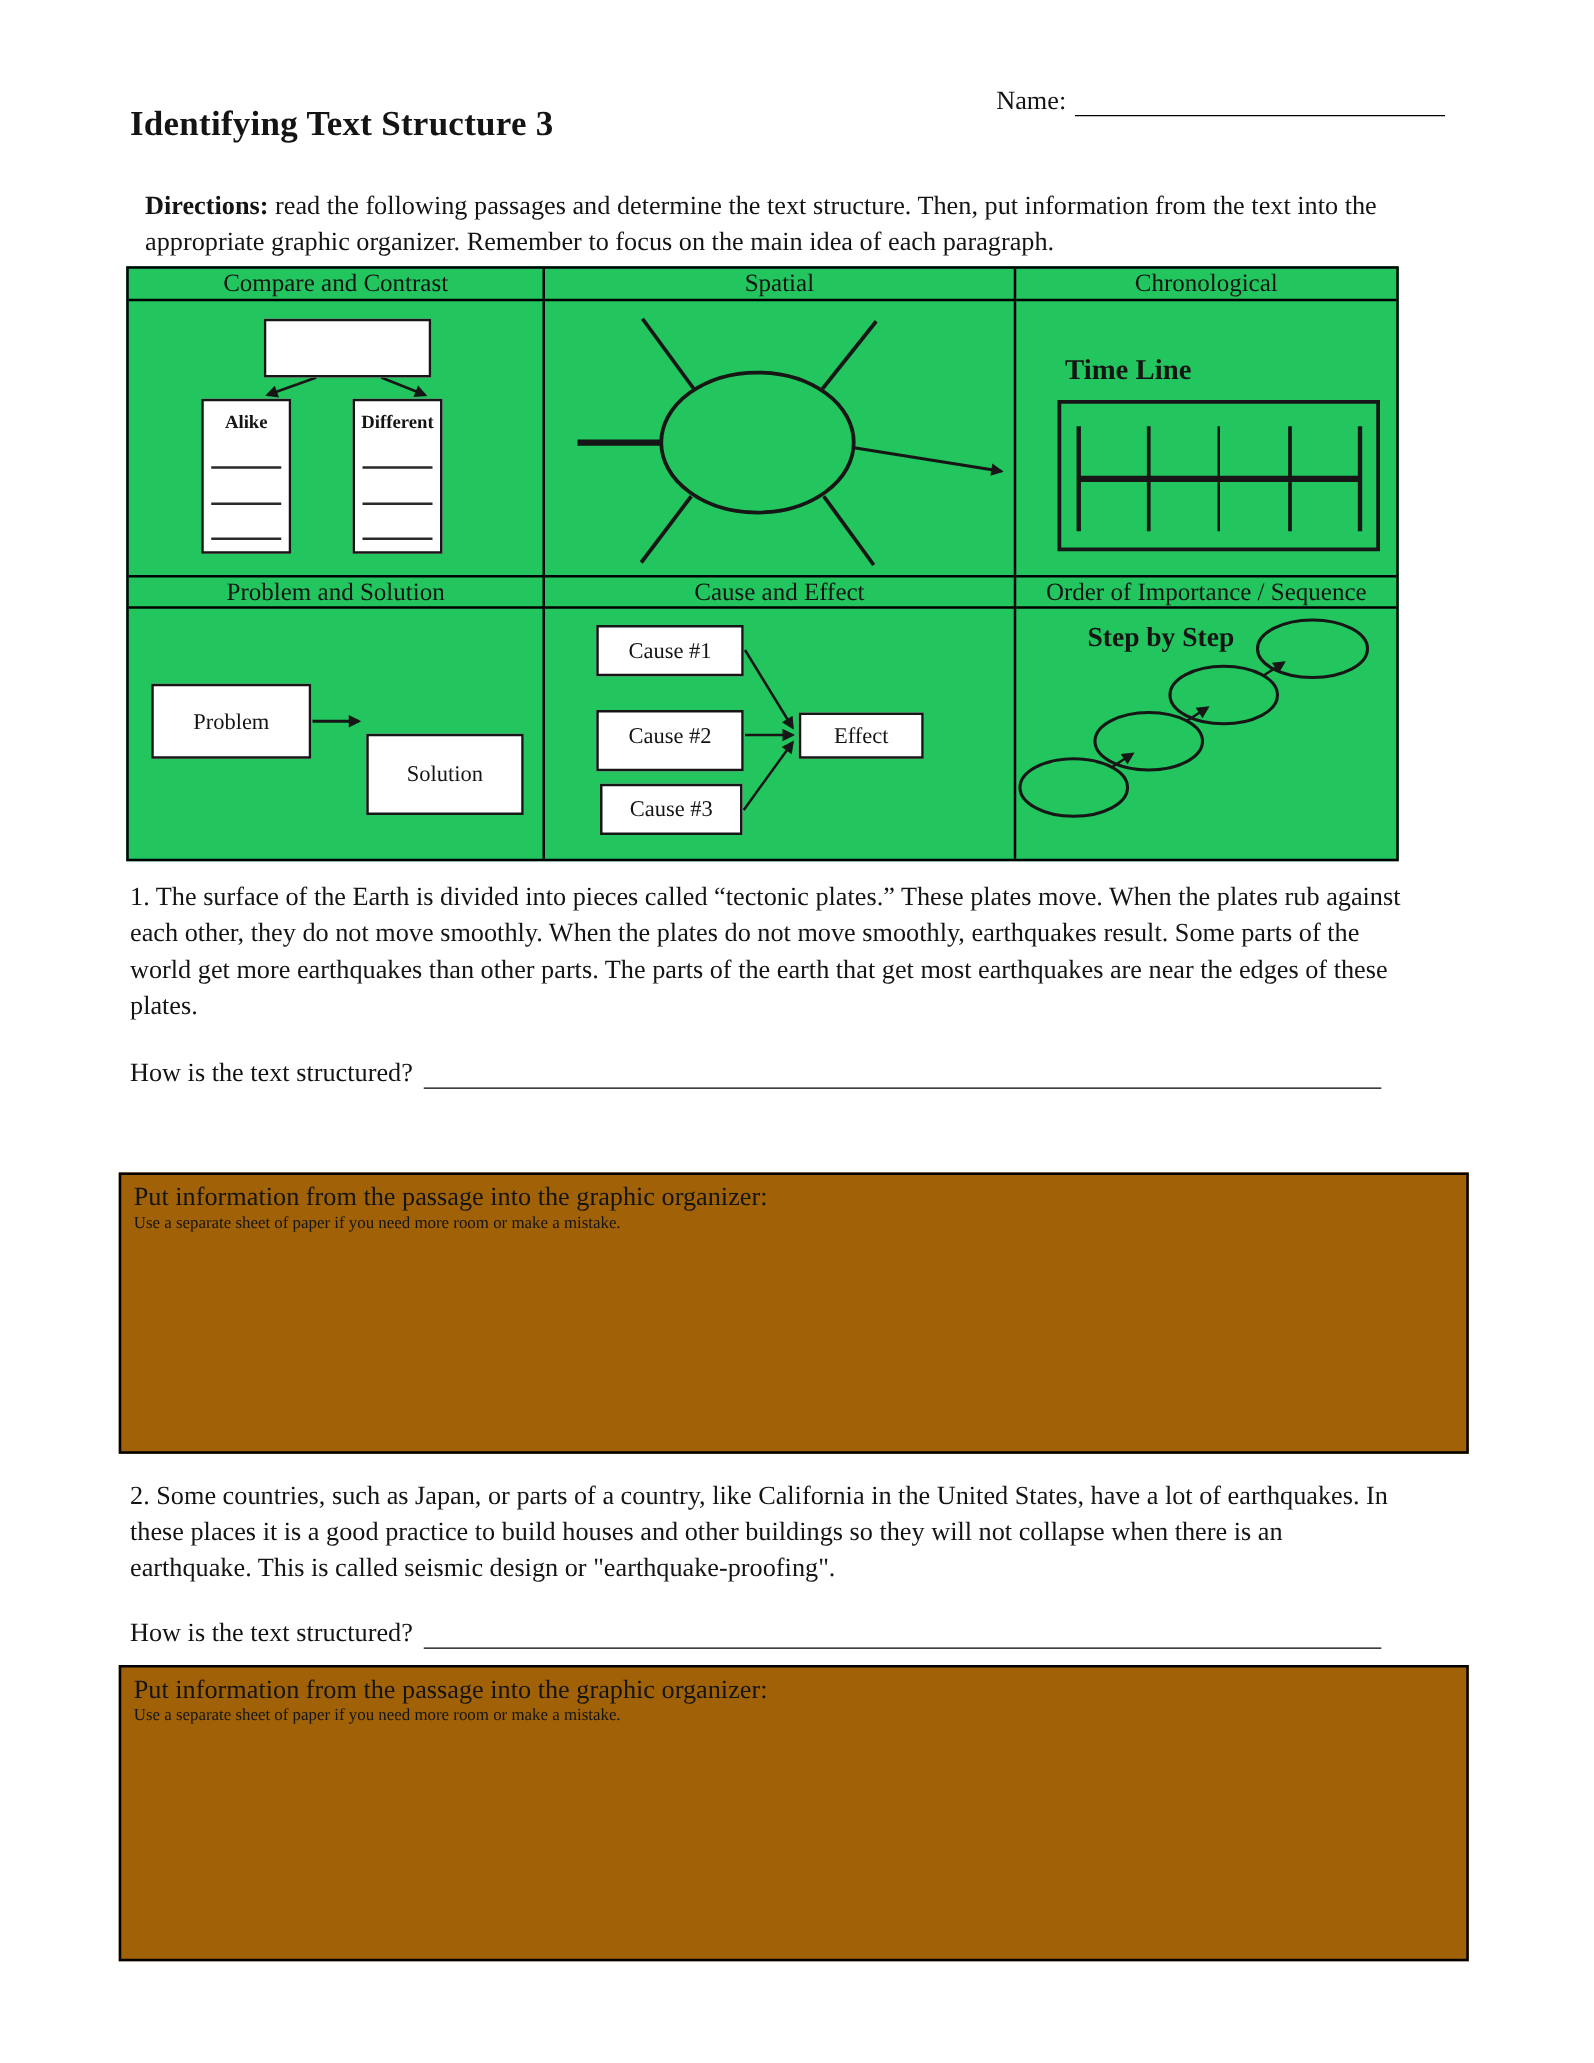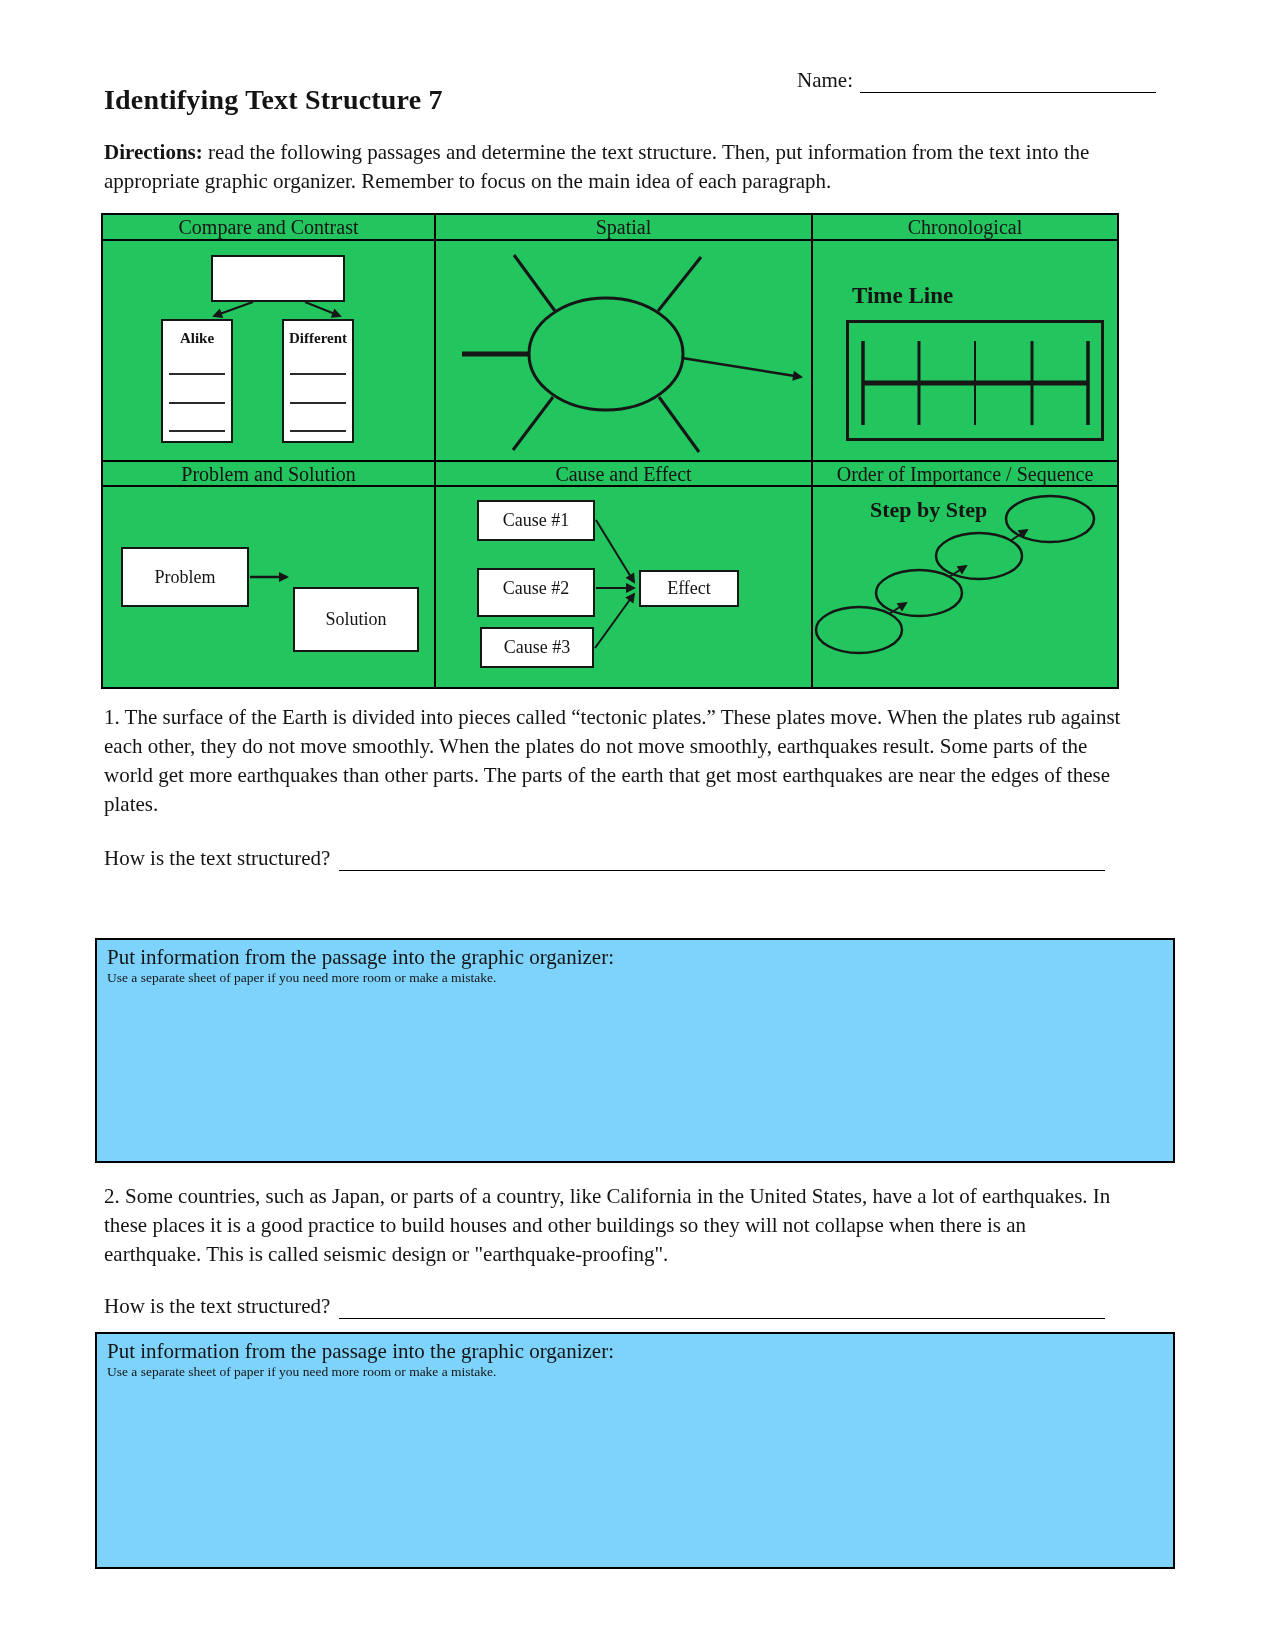--- a/index.html
+++ b/index.html
@@ -7,21 +7,21 @@
     width:1275px; height:1650px; background:#ffffff;
     font-family:"Liberation Serif", serif; color:#141414;
     position:relative; overflow:hidden;
   }
   .sheet { position:absolute; inset:0; }
 
   
   .name-row { position:absolute; left:797px; top:68px; font-size:21px; white-space:nowrap; }
   .name-line { display:inline-block; width:296px; height:20px; border-bottom:1.6px solid #000; margin-left:7px; vertical-align:bottom; }
   .title { position:absolute; left:104px; top:84px; margin:0; font-size:28px; font-weight:bold; letter-spacing:.2px; }
-  .directions { position:absolute; left:104px; top:138px; width:1018px; margin:0; font-size:21px; line-height:29px; }
+  .directions { position:absolute; left:104px; top:138px; width:1018px; margin:12px; font-size:21px; line-height:29px; }
 
   
   .org-table {
     position:absolute; left:101px; top:213px;
     display:grid; grid-template-columns:333px 377px 304px; grid-template-rows:26px 221px 25px 200px;
     border:2.5px solid #000; background:#22c55e;
   }
   .tcell { position:relative; box-sizing:border-box; border-right:2.5px solid #000; border-bottom:2.5px solid #000; overflow:hidden; }
   .org-table > :nth-child(3n) { border-right:none; }
   .org-table > :nth-child(n+10) { border-bottom:none;padding-left:17px; }
@@ -59,21 +59,21 @@
   .seq-caption { position:absolute; left:57px; top:10px; font-size:22px; font-weight:bold; }
 
   
   .passage { position:absolute; left:104px; width:1018px; margin:0; font-size:21px; line-height:29px; }
   .passage-1 { top:703px; }
   .passage-2 { top:1182px; }
   .question-row { position:absolute; left:104px; font-size:21px; white-space:nowrap; }
   .question-1 { top:846px; }
   .question-2 { top:1294px; }
   .answer-line { display:inline-block; width:766px; height:20px; border-bottom:1.6px solid #000; margin-left:9px; vertical-align:bottom; }
-  .answer-box { position:absolute; left:95px; width:1080px; box-sizing:border-box; border:2.5px solid #000; padding:5px 10px; background:#7dd3fc; }
+  .answer-box { position:absolute; left:95px; width:1080px; box-sizing:border-box; border:2.5px solid #000; padding:5px 10px; background:#a16207; }
   .answer-box-1 { top:938px; height:225px; }
   .answer-box-2 { top:1332px; height:237px; }
   .box-title { font-size:21px; line-height:25px; }
   .box-note { font-size:13.5px; line-height:15px; }
 
   .defs-holder { position:absolute; width:2px; height:2px; overflow:hidden; }
 </style>
 </head>
 <body>
 
@@ -84,21 +84,21 @@
     </marker>
   </defs>
 </svg>
 
 <div class="sheet">
 
   <div class="name-row">
     <span>Name:</span><span class="name-line"></span>
   </div>
 
-  <h1 class="title">Identifying Text Structure 7</h1>
+  <h1 class="title">Identifying Text Structure 3</h1>
   <p class="directions"><b>Directions:</b> <span>read the following passages and determine the text structure. Then, put information from the text into the appropriate graphic organizer.  Remember to focus on the main idea of each paragraph.</span></p>
 
   <div class="org-table">
 
     <div class="tcell hcell">Compare and Contrast</div>
     <div class="tcell hcell">Spatial</div>
     <div class="tcell hcell">Chronological</div>
 
     <div class="tcell">
       <svg class="dsvg">

